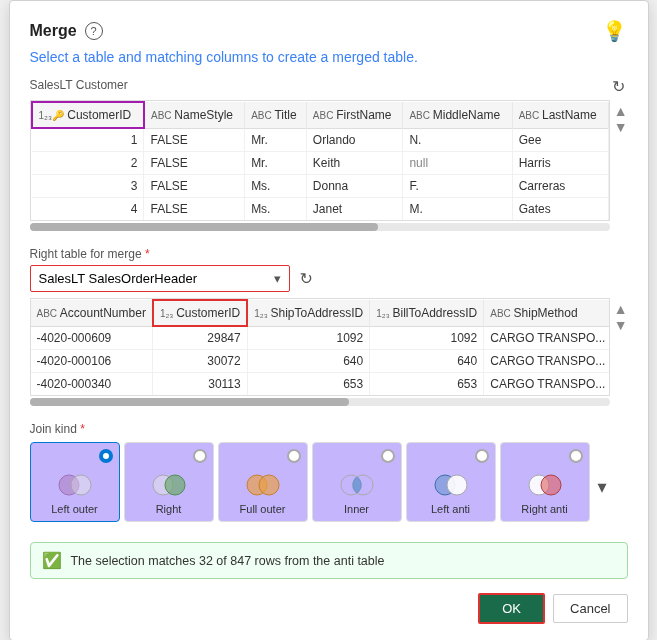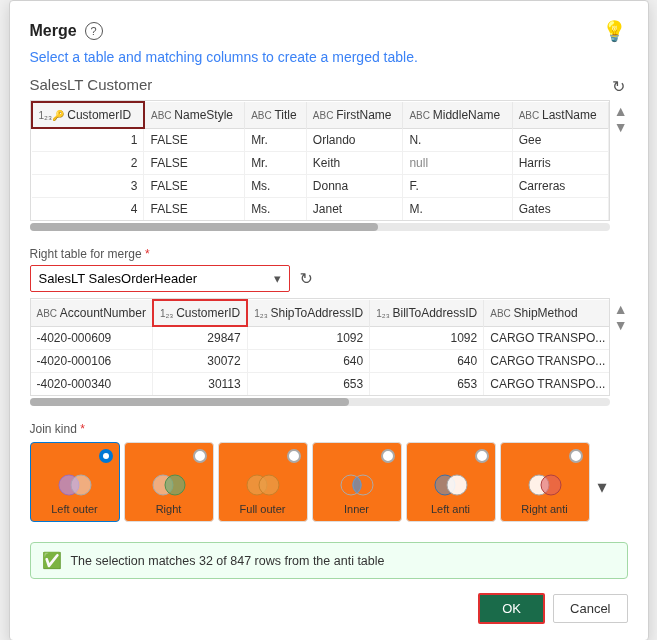--- a/index.html
+++ b/index.html
@@ -54,21 +54,21 @@
       color: #f5a623;
       font-size: 20px;
       cursor: pointer;
     }
     .subtitle {
       font-size: 14px;
       color: #3b82f6;
       margin-bottom: 10px;
     }
     .section-label {
-      font-size: 15px;
+      font-size: 12px;
       color: #555;
       margin-bottom: 4px;
       font-weight: 500;
     }
     .table-wrapper {
       border: 1px solid #ddd;
       overflow: hidden;
       margin-bottom: 2px;
       position: relative;
     }
@@ -175,21 +175,21 @@
     .join-card {
       display: flex;
       flex-direction: column;
       align-items: center;
       justify-content: flex-end;
       border: 1px solid #ddd;
       border-radius: 4px;
       padding: 8px 6px 6px 6px;
       width: 90px;
       cursor: pointer;
-      background: #f97316;
+      background: #c4b5fd;
       gap: 6px;
       min-height: 80px;
       position: relative;
     }
     .join-card.selected {
       border-color: #0078d4;
     }
     .join-card-label {
       font-size: 11px;
       color: #333;
@@ -312,21 +312,21 @@
     <span class="section-label">SalesLT Customer</span>
     <button class="refresh-btn">↻</button>
   </div>
 
   <div style="display:flex;gap:4px;align-items:flex-start;margin-bottom:2px;">
     <div style="flex:1;overflow:hidden;">
       <div class="table-wrapper">
         <table>
           <thead>
             <tr>
-              <th style="border:2px solid #7f1d1d;">
+              <th style="border:2px solid #a21caf;">
                 <span style="font-size:10px;color:#666;">1₂₃🔑 </span>CustomerID
               </th>
               <th>
                 <span style="font-size:10px;color:#666;">ABC </span>NameStyle
               </th>
               <th>
                 <span style="font-size:10px;color:#666;">ABC </span>Title
               </th>
               <th>
                 <span style="font-size:10px;color:#666;">ABC </span>FirstName

